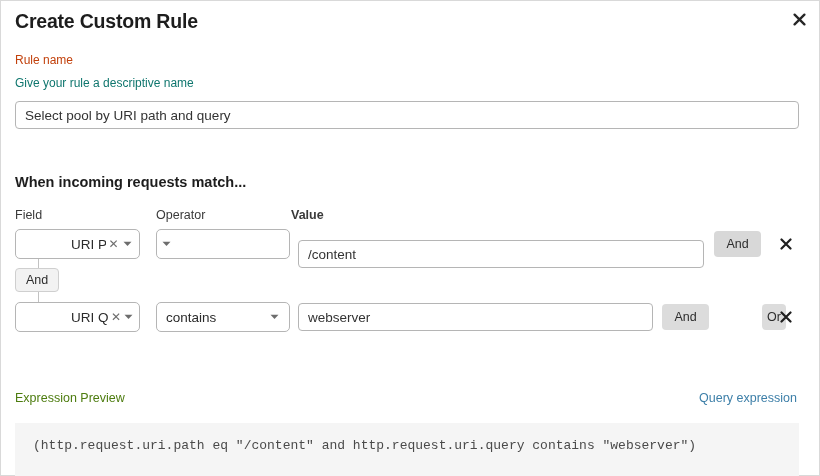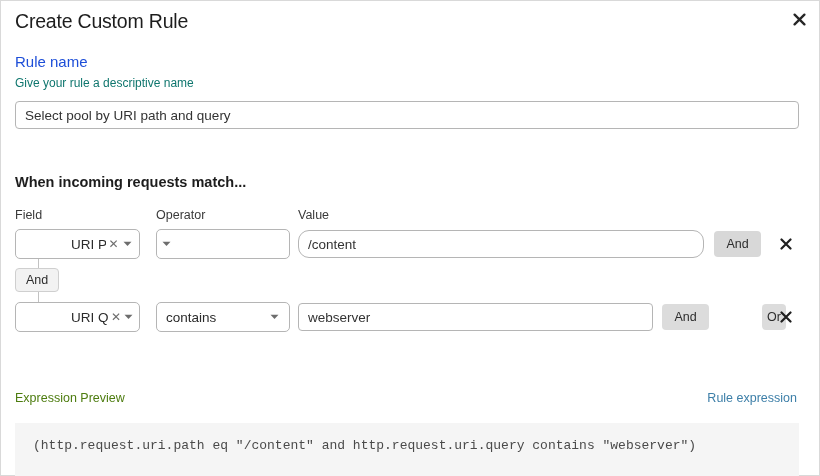--- a/index.html
+++ b/index.html
@@ -23,21 +23,21 @@
     border: 1px solid #d9d9d9;
     background: #ffffff;
   }
 
   
   .dialog-title {
     position: absolute;
     left: 14px;
     top: 9px;
     font-size: 19.5px;
-    font-weight: normal;
+    font-weight: bold;
     letter-spacing: -0.2px;
     color: #1d1d1d;
   }
   .close-btn {
     position: absolute;
     right: 8px;
     top: 6px;
     width: 24px;
     height: 24px;
     display: flex;
@@ -49,22 +49,22 @@
     padding: 0;
     color: #262626;
     font-size: 16px;
     line-height: 1;
   }
 
   
   .field-label {
     position: absolute;
     left: 14px;
-    font-size: 15px;
-    color: #1d4ed8;
+    font-size: 12px;
+    color: #c2410c;
   }
   .field-help {
     position: absolute;
     left: 14px;
     font-size: 12px;
     color: #0f766e;
   }
   #rule-name-label { top: 52px; }
   #rule-name-help  { top: 75px; }
 
@@ -99,21 +99,21 @@
 
   
   .col-head {
     position: absolute;
     top: 207px;
     font-size: 12.5px;
     color: #3a3a3a;
   }
   #col-field    { left: 14px; }
   #col-operator { left: 155px; }
-  #col-value    { left: 297px; }
+  #col-value    { left: 290px; font-weight: bold; }
 
   
   .cond-row {
     position: absolute;
     left: 0;
     width: 820px;
     height: 32px;
   }
   #cond-row-1 { top: 228px; }
   #cond-row-2 { top: 301px; }
@@ -150,21 +150,21 @@
     align-items: center;
     justify-content: center;
     padding-right: 6px;
     cursor: pointer;
   }
   .caret svg { display: block; }
 
   .field-select    { left: 14px;  width: 125px; padding-left: 46px; }
   .operator-select { left: 155px; width: 134px; }
 
-  .value-input-r1 { left: 297px; width: 406px; top: 1px; border-radius: 11px; }
+  .value-input-r1 { left: 297px; width: 406px; top: 11px; }
   .value-input-r2 { left: 297px; width: 355px; top: 1px; }
 
   .logic-btn {
     position: absolute;
     box-sizing: border-box;
     height: 26px;
     border: none;
     border-radius: 4px;
     background: #d8d8d8;
     color: #2d2d2d;
@@ -342,16 +342,16 @@
     <button class="logic-btn muted" id="row2-or">Or</button>
 
     <button class="row-remove" id="row2-remove">
       <svg width="12" height="12" viewBox="0 0 12 12" aria-hidden="true">
         <path d="M1.5 1.5 L10.5 10.5 M10.5 1.5 L1.5 10.5" stroke="#1f1f1f" stroke-width="2.2" stroke-linecap="round"></path>
       </svg>
     </button>
   </div>
 
   <div id="preview-label">Expression Preview</div>
-  <a id="edit-expression">Rule expression</a>
+  <a id="edit-expression">Query expression</a>
   <div id="expression-code">(http.request.uri.path eq "/content" and http.request.uri.query contains "webserver")</div>
 
 </div>
 
 </body></html>

